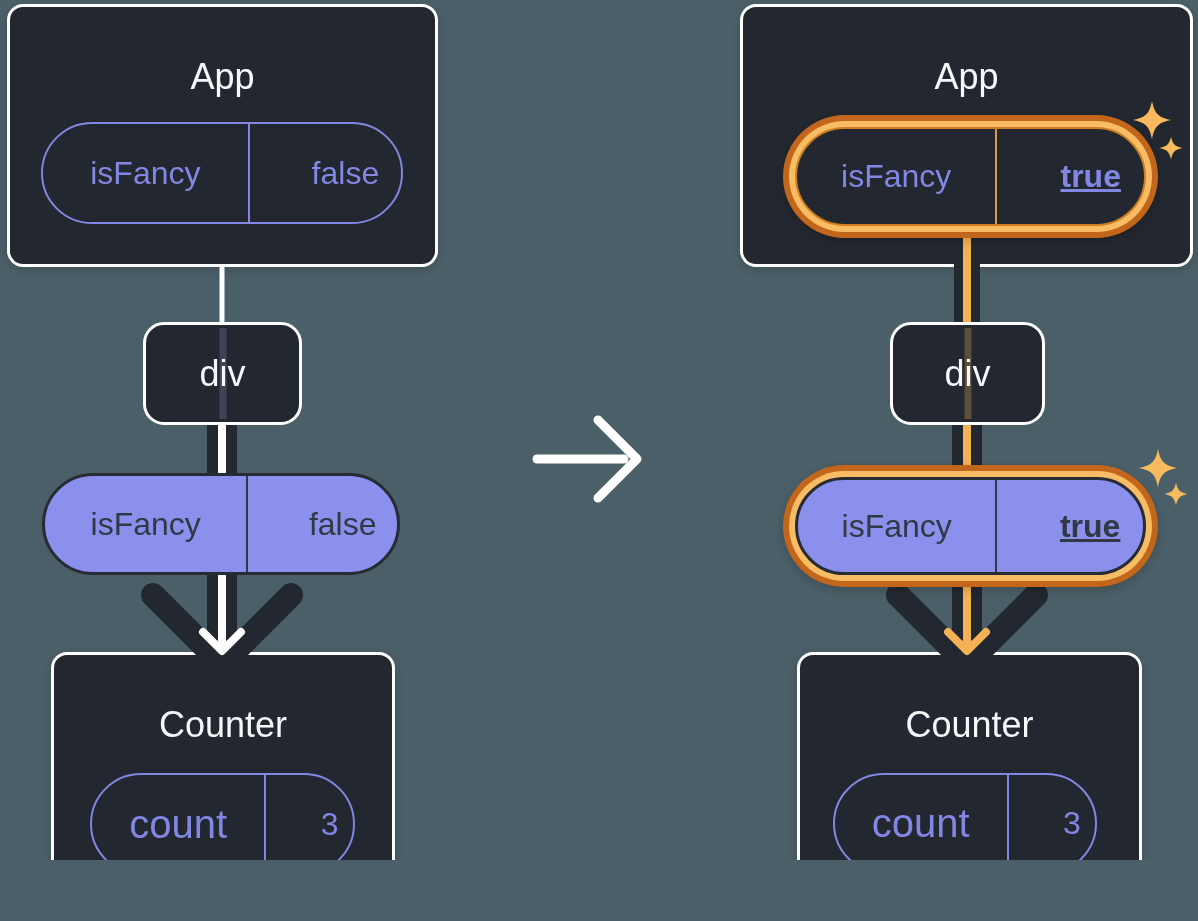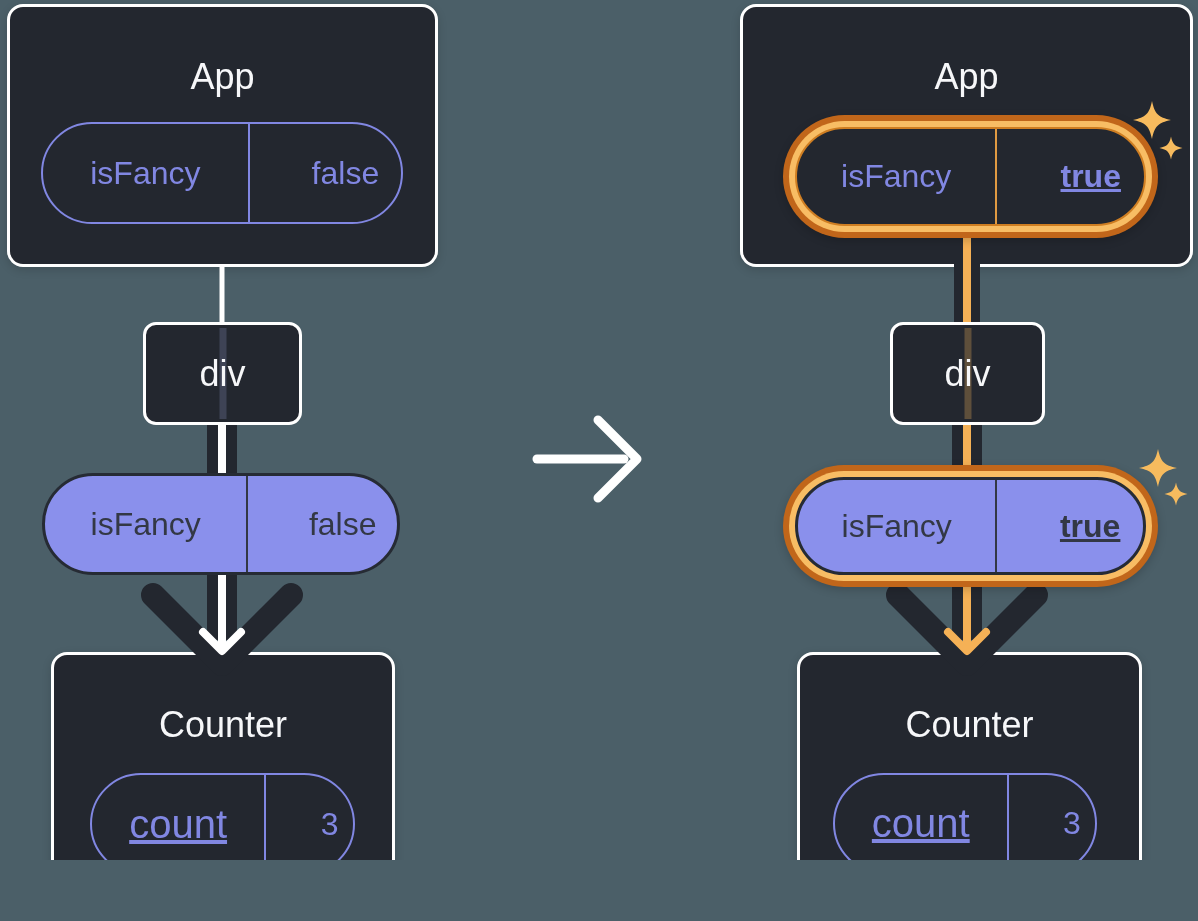--- a/index.html
+++ b/index.html
@@ -12,40 +12,40 @@
   html,body{margin:0;padding:0;}
   body{background:var(--bg);font-family:"Liberation Sans", sans-serif;}
   .stage{position:relative;width:1198px;height:860px;background:var(--bg);overflow:hidden;}
 
   
   .box{position:absolute;background:var(--box-fill);border:3.5px solid var(--box-border);
        border-radius:16px;box-sizing:border-box;display:flex;justify-content:center;
        align-items:flex-start;padding-top:52px;z-index:1;box-shadow:0 3px 10px rgba(0,0,0,0.15);}
   .box .title{color:var(--white-text);font-size:36px;font-weight:500;line-height:36px;}
   .divbox{position:absolute;background:var(--box-fill);border:3.5px solid var(--box-border);
-       border-radius:13px;box-sizing:border-box;display:flex;justify-content:center;
+       border-radius:21px;box-sizing:border-box;display:flex;justify-content:center;
        align-items:center;z-index:3;}
   .divbox .title{color:var(--white-text);font-size:36px;font-weight:500;position:relative;z-index:2;}
   .stripe{position:absolute;left:50%;transform:translateX(-50%);top:3px;bottom:3px;width:7px;z-index:1;}
   .stripe.blue{background:rgba(171,178,240,0.20);}
   .stripe.orange{background:rgba(247,183,94,0.28);}
 
   
   .pill{position:absolute;border-radius:999px;box-sizing:border-box;display:flex;
         overflow:hidden;z-index:4;}
   .pill .cell{display:flex;align-items:center;justify-content:center;font-size:32px;}
   .pill .cell + .cell{border-left:2.5px solid var(--purple);}
   .pill-outline{border:2.5px solid var(--purple);color:var(--purple);background:transparent;}
   .pill-filled{background:var(--purple-fill);border:3px solid #262b34;color:var(--pill-dark-text);}
   .pill-filled .cell + .cell{border-left:2.5px solid var(--pill-dark-text);}
   .pill-dark-ringed{background:var(--box-fill);border:2px solid var(--pill-inner-border);color:var(--purple);}
   .pill-dark-ringed .cell + .cell{border-left:2px solid var(--orange-divider);}
   .cell-name{flex:0 0 57.2%;}
   .cell-value{flex:1 1 auto;padding-left:40px;}
-  .cell-name-wide{flex:0 0 66%;text-decoration:underline;}
+  .cell-name-wide{flex:0 0 66%;}
   .bold{font-weight:700;text-decoration:underline;}
 
   
   .ring-outer{position:absolute;border-radius:999px;background:var(--orange-outer);
         padding:6px;box-sizing:border-box;z-index:4;box-shadow:0 3px 10px rgba(0,0,0,0.18);}
   .ring-inner{width:100%;height:100%;border-radius:999px;background:var(--orange-inner);
         padding:6px;box-sizing:border-box;}
   .ring-inner .pill{position:relative;width:100%;height:100%;}
 
   svg.connectors{position:absolute;left:0;top:0;z-index:2;pointer-events:none;}

